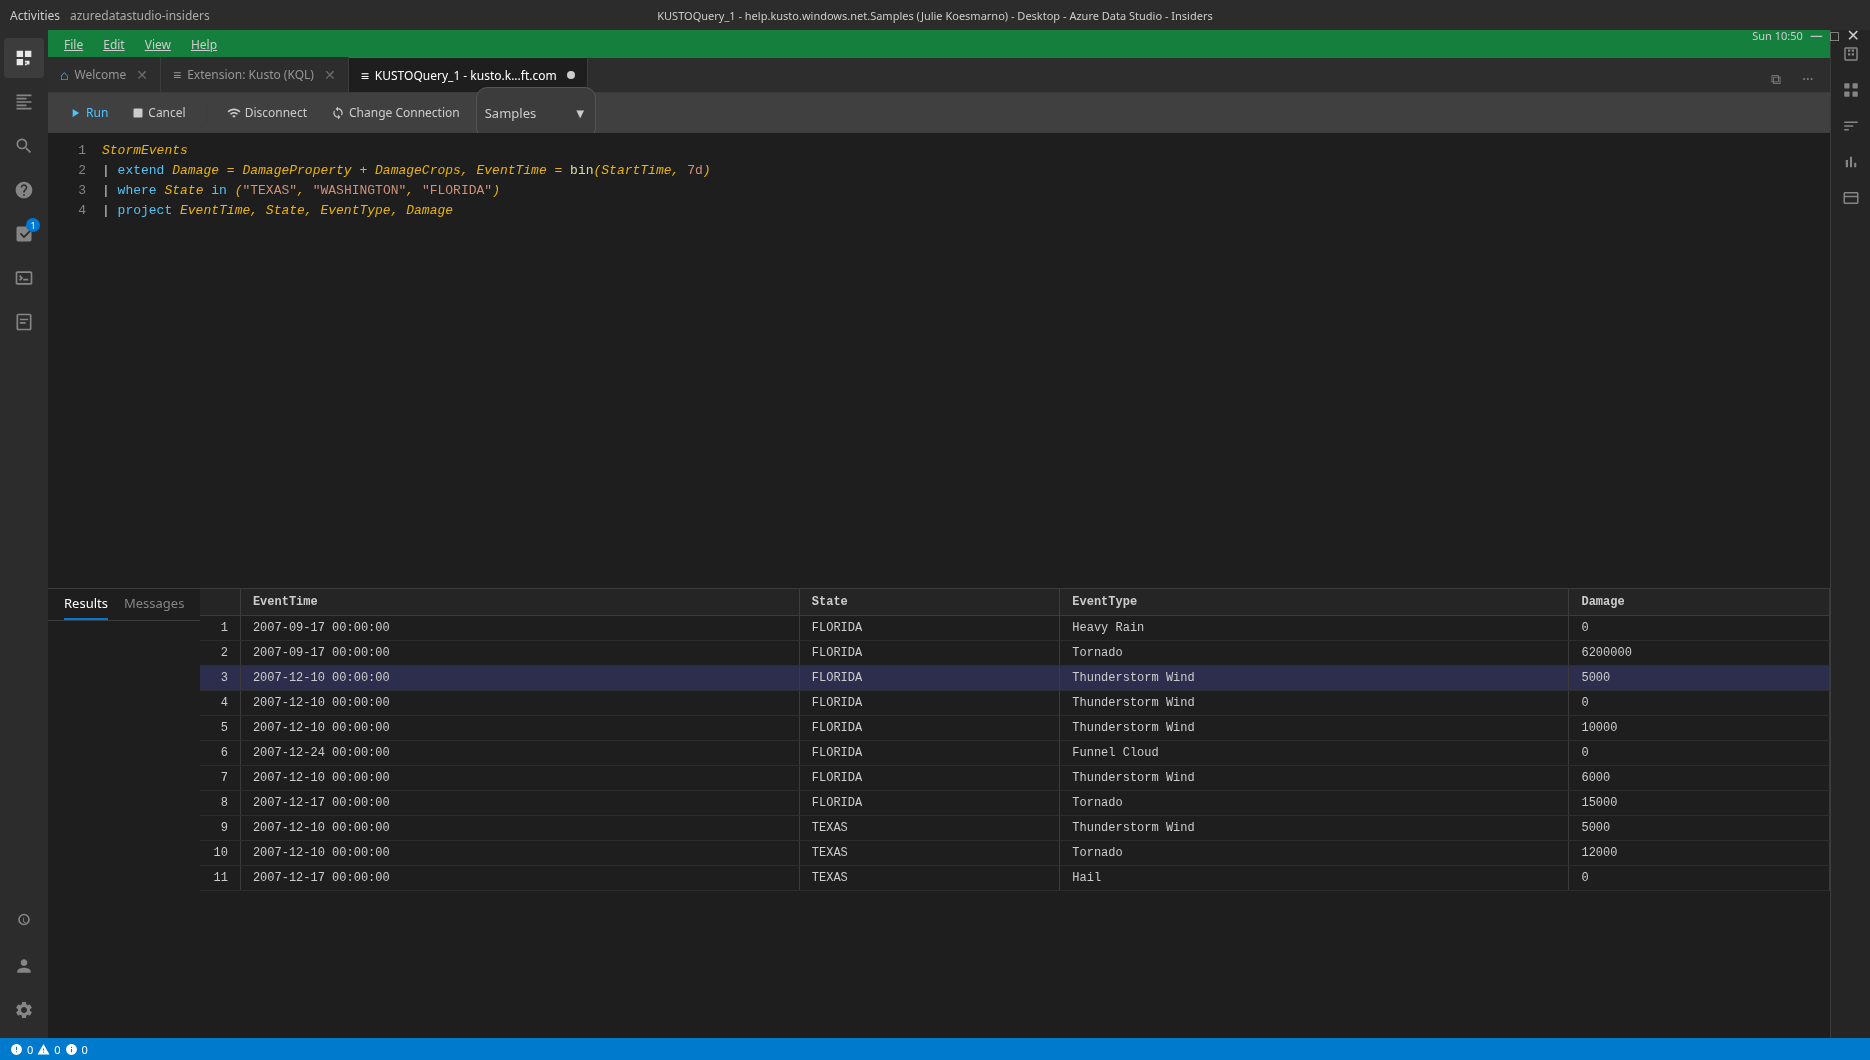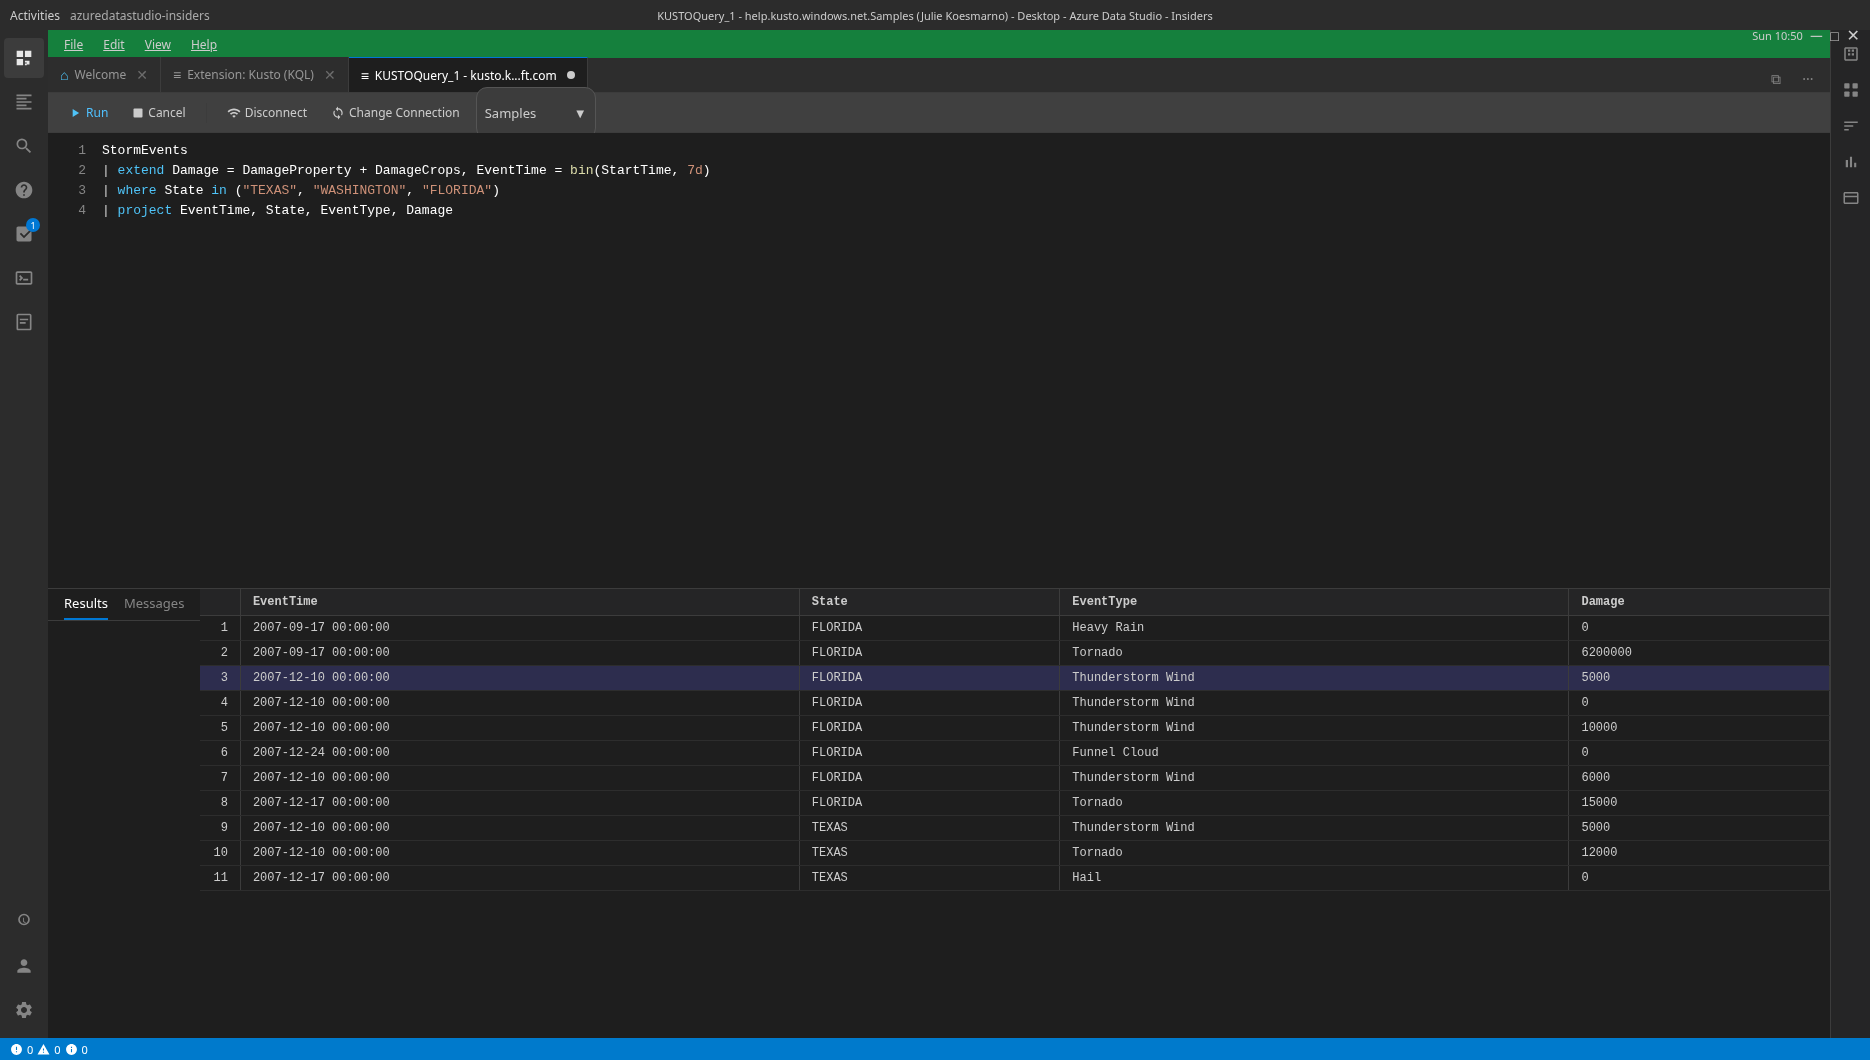--- a/index.html
+++ b/index.html
@@ -233,21 +233,21 @@
       line-height: 20px;
       overflow: hidden;
     }
     .code-line {
       height: 20px;
       display: flex;
       align-items: center;
       padding-left: 4px;
       white-space: pre;
     }
-    .kw-white { color: #ffffff; }
+    .kw-white { color: #eab308; font-style: italic; }
     .kw-blue { color: #4fc3f7; }
     .kw-orange { color: #ce9178; }
     .kw-yellow { color: #dcdcaa; }
     .kw-pipe { color: #d4d4d4; }
 
     
     .results-panel {
       height: 450px;
       background: #1e1e1e;
       border-top: 1px solid #3c3c3c;

